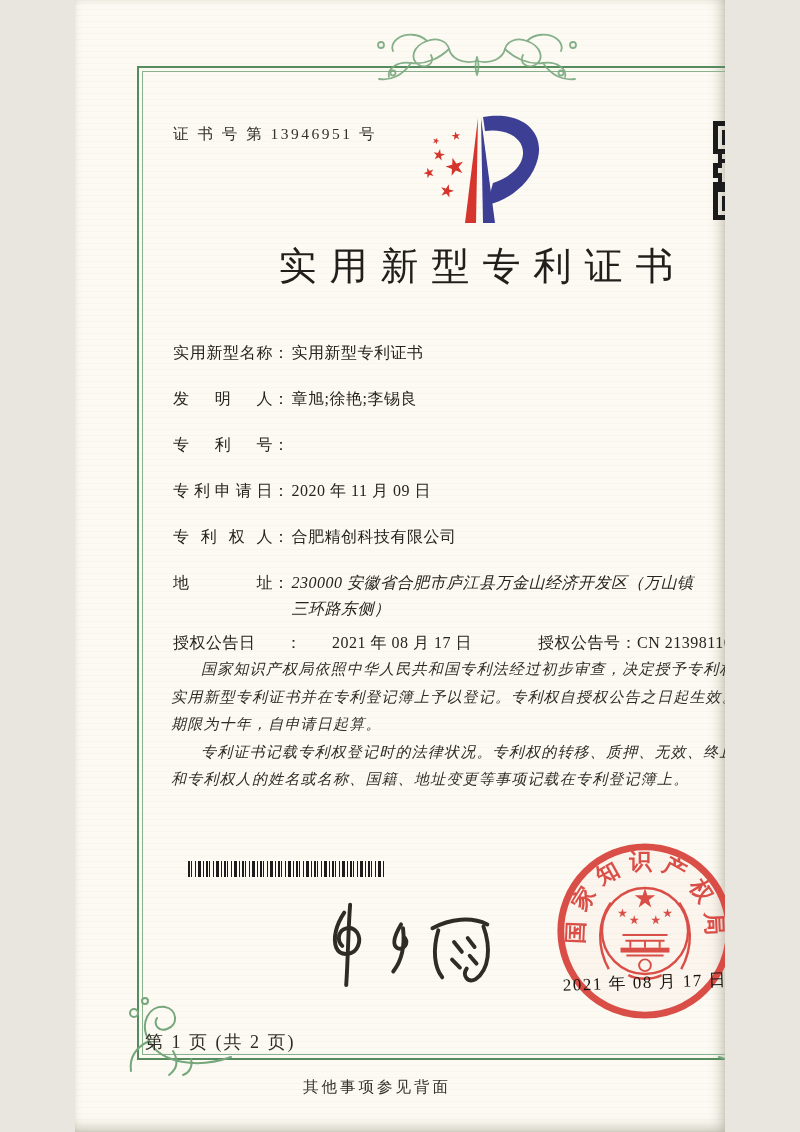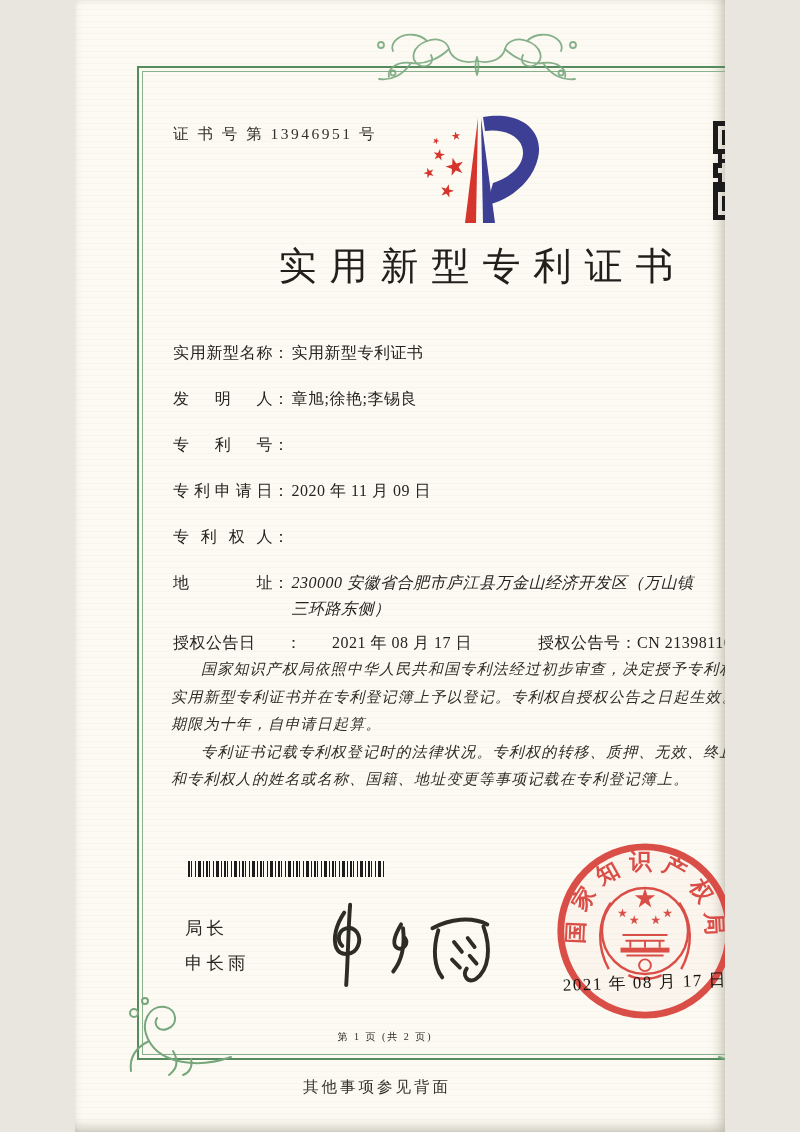--- a/index.html
+++ b/index.html
@@ -41,22 +41,22 @@
     background:repeating-linear-gradient(90deg,
       #1c1c1c 0 2px, #fcfaf2 2px 3px, #1c1c1c 3px 4px, #fcfaf2 4px 7px,
       #1c1c1c 7px 8px, #fcfaf2 8px 10px, #1c1c1c 10px 13px, #fcfaf2 13px 15px,
       #1c1c1c 15px 16px, #fcfaf2 16px 18px); }
   .signer { position:absolute; left:110px; top:916px; font-size:17.5px; letter-spacing:4px; color:#2a2823; }
   .signer .name { margin-top:11px; }
   .signature { position:absolute; left:232px; top:893px; width:196px; height:102px; }
   .seal { position:absolute; left:477px; top:838px; width:186px; height:186px; opacity:.92; }
   .seal-date { position:absolute; left:485px; top:971px; width:170px; text-align:center;
                font-size:17px; letter-spacing:1.5px; color:#17150f; transform:rotate(-2deg); }
-  .page-info { position:absolute; left:62px; right:100px; top:1030px; text-align:center;
-               font-size:10px; letter-spacing:2px; color:#2e2c26;margin-left:8px; }
+  .page-info { position:absolute; left:62px; right:100px; top:1030px; 
+               font-size:18px; letter-spacing:2px; color:#2e2c26;margin-left:8px; }
   .back-note { position:absolute; left:0; right:46px; top:1077px; text-align:center;
                font-size:15.5px; letter-spacing:3px; color:#35332c; }
   .flourish-top { position:absolute; left:282px; top:30px; width:240px; height:58px; }
   .curl { position:absolute; width:120px; height:85px; }
   .curl.bl { left:38px; top:993px; }
   .curl.br { left:642px; top:993px; transform:scaleX(-1); }
 </style>
 </head>
 <body>
 
@@ -377,20 +377,21 @@
         <span class="colon">：</span>
     </div>
     <div class="row">
       <span class="flabel">专利申请日</span>
         <span class="colon">：</span>
       <span class="value">2020 年 11 月 09 日</span>
     </div>
     <div class="row">
       <span class="flabel">专利权人</span>
         <span class="colon">：</span>
+      <span class="value">合肥精创科技有限公司</span>
     </div>
     <div class="row addr">
       <span class="flabel">地址</span>
         <span class="colon">：</span>
       <span class="value">230000 安徽省合肥市庐江县万金山经济开发区（万山镇三环路东侧）</span>
     </div>
     <div class="grant-row">
       <span class="flabel">授权公告日</span>
         <span class="colon">：</span>
       <span class="value">2021 年 08 月 17 日</span>
@@ -402,24 +403,20 @@
     </div>
   </div>
 
   <div class="body-text">
     <p>国家知识产权局依照中华人民共和国专利法经过初步审查，决定授予专利权，颁发实用新型专利证书并在专利登记簿上予以登记。专利权自授权公告之日起生效。专利权期限为十年，自申请日起算。</p>
     <p>专利证书记载专利权登记时的法律状况。专利权的转移、质押、无效、终止、恢复和专利权人的姓名或名称、国籍、地址变更等事项记载在专利登记簿上。</p>
   </div>
 
   <div class="barcode"></div>
 
-  <div class="signer">
-    <div>局长</div>
-    <div class="name">申长雨</div>
-  </div>
 
   <svg class="signature" viewBox="0 0 200 100">
     <g stroke="#2e2d24" stroke-width="4" fill="none" stroke-linecap="round" stroke-linejoin="round">
       <path d="M38,18 C30,30 26,44 30,54 C34,63 48,62 52,52 C56,42 50,32 40,34 C32,36 30,46 36,52"></path>
       <path d="M44,10 C42,35 42,62 40,92"></path>
       <path d="M96,30 C90,40 86,50 92,54 C98,57 104,50 100,44"></path>
       <path d="M98,34 C100,52 96,68 88,78"></path>
       <path d="M128,34 C146,24 168,22 184,30"></path>
       <path d="M134,36 C128,56 130,74 138,84"></path>
       <path d="M180,32 C188,54 186,76 172,86 C164,90 158,82 163,75"></path>

